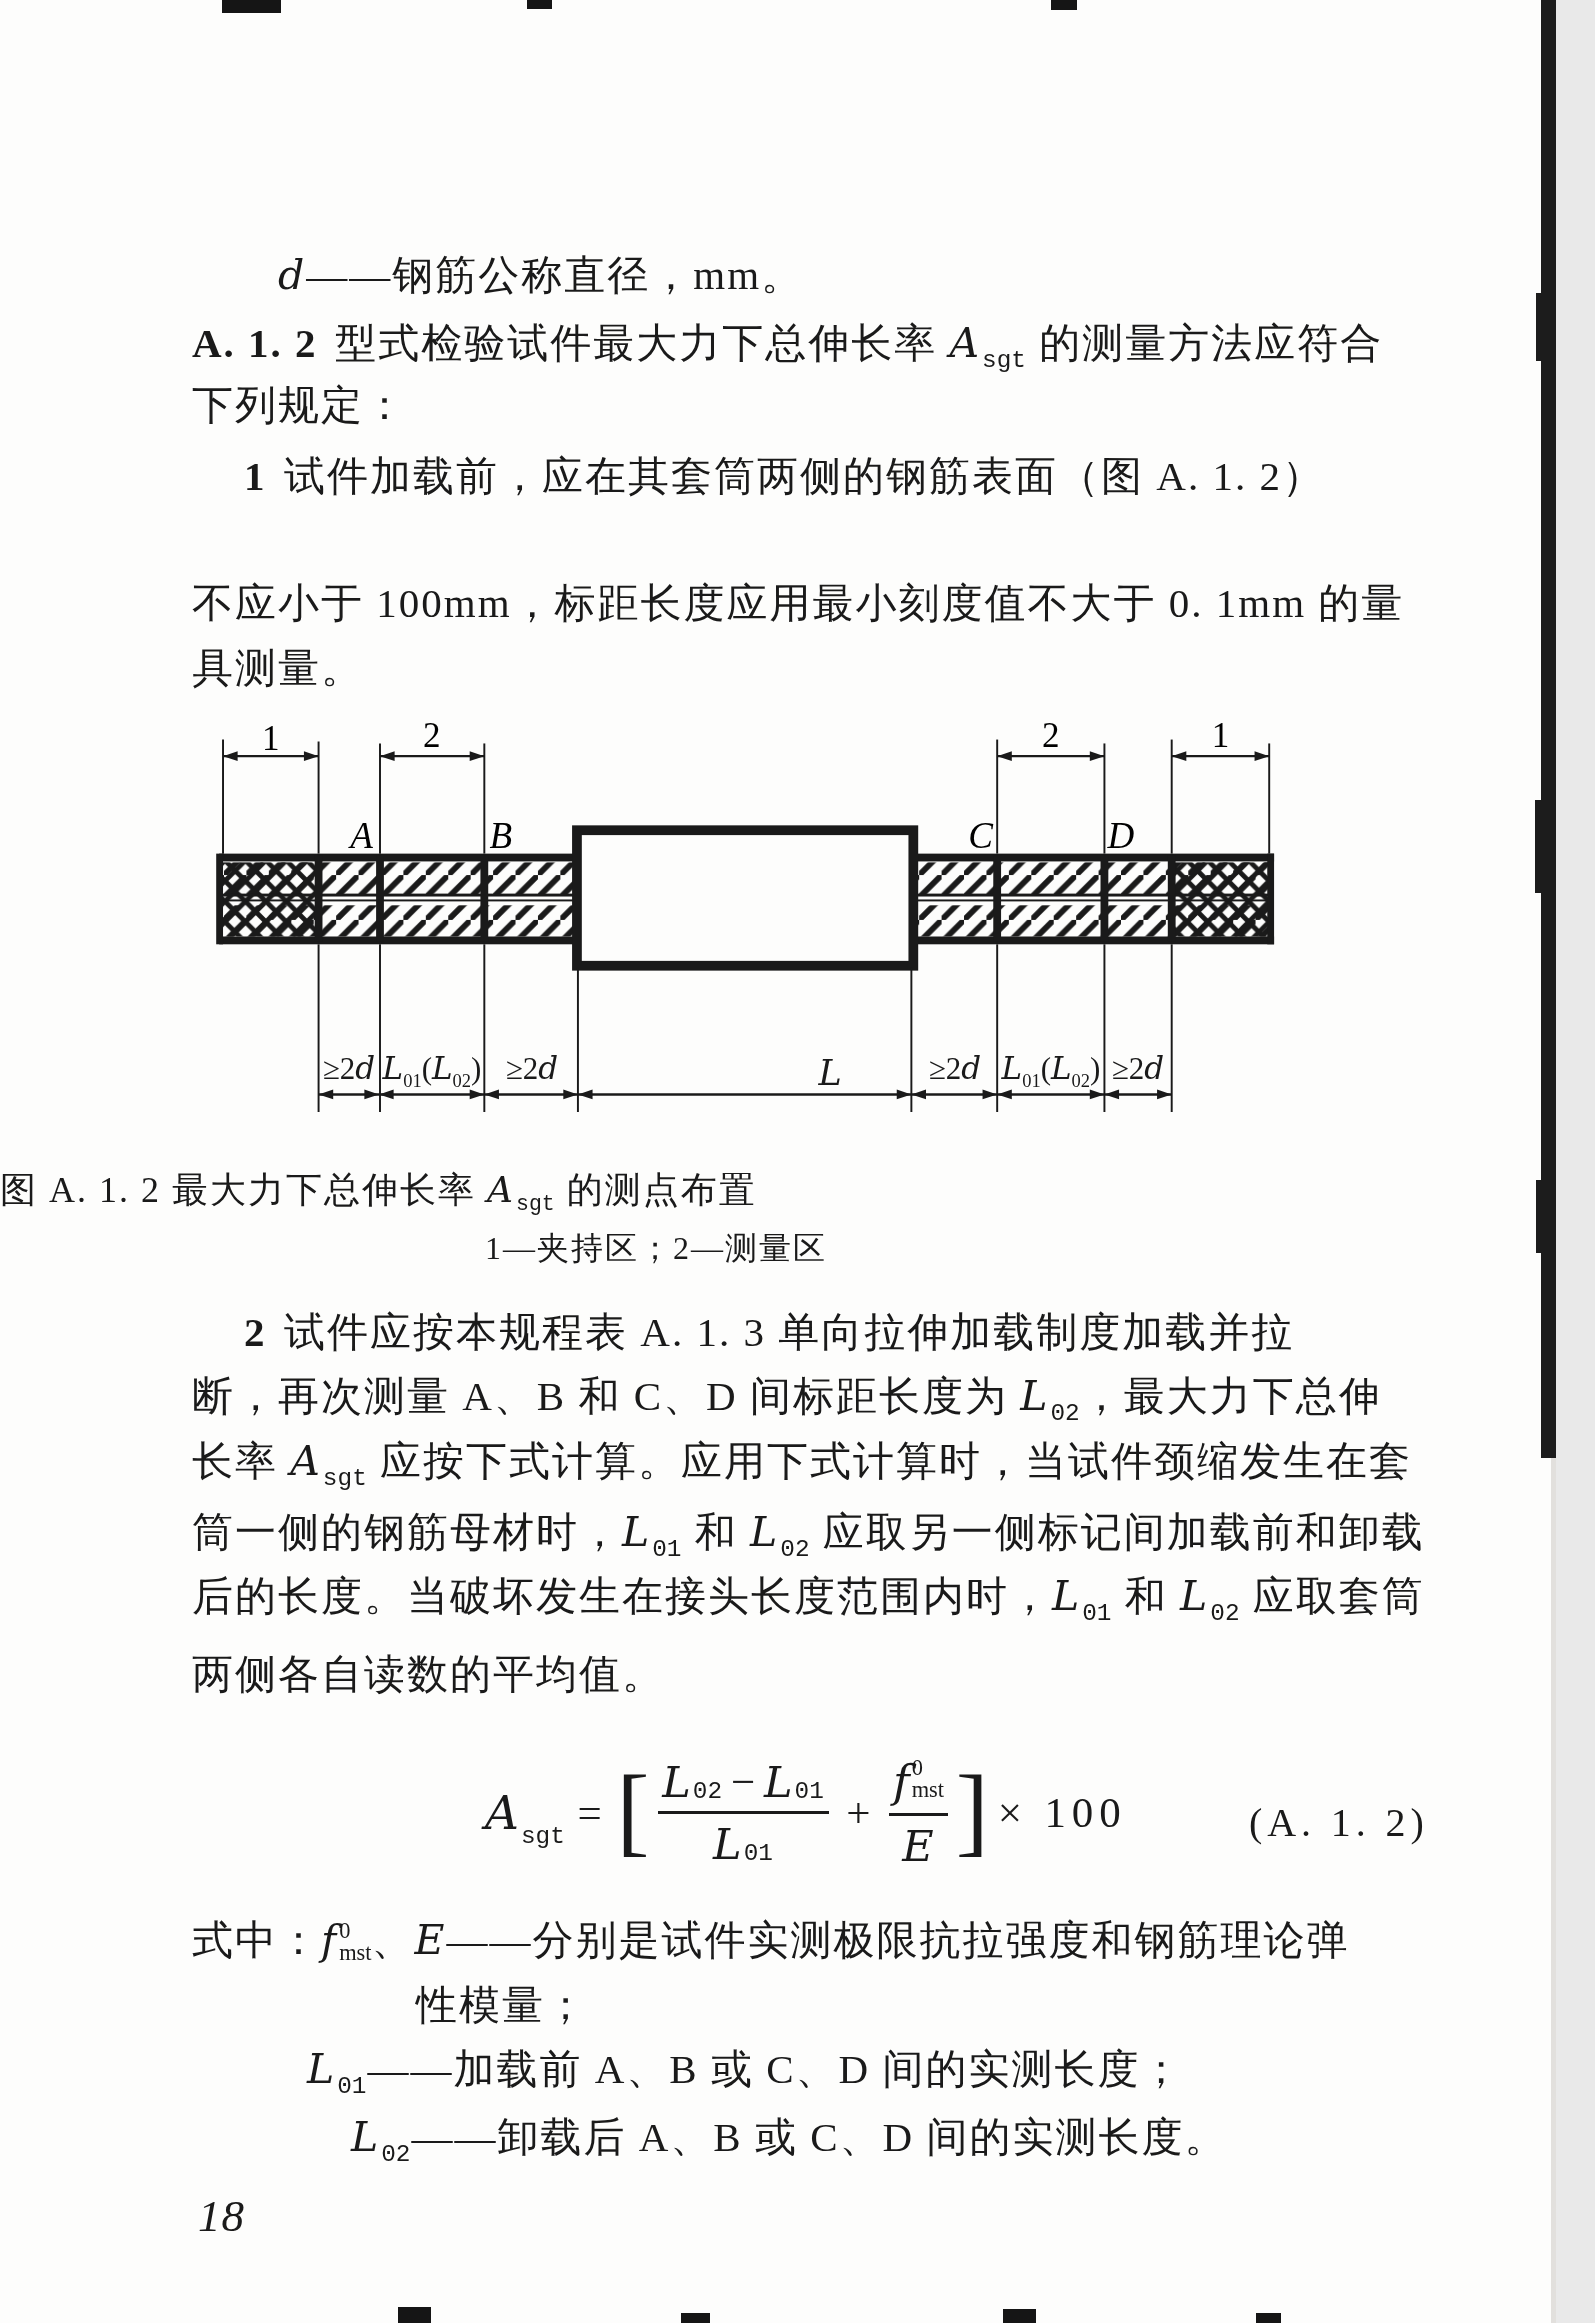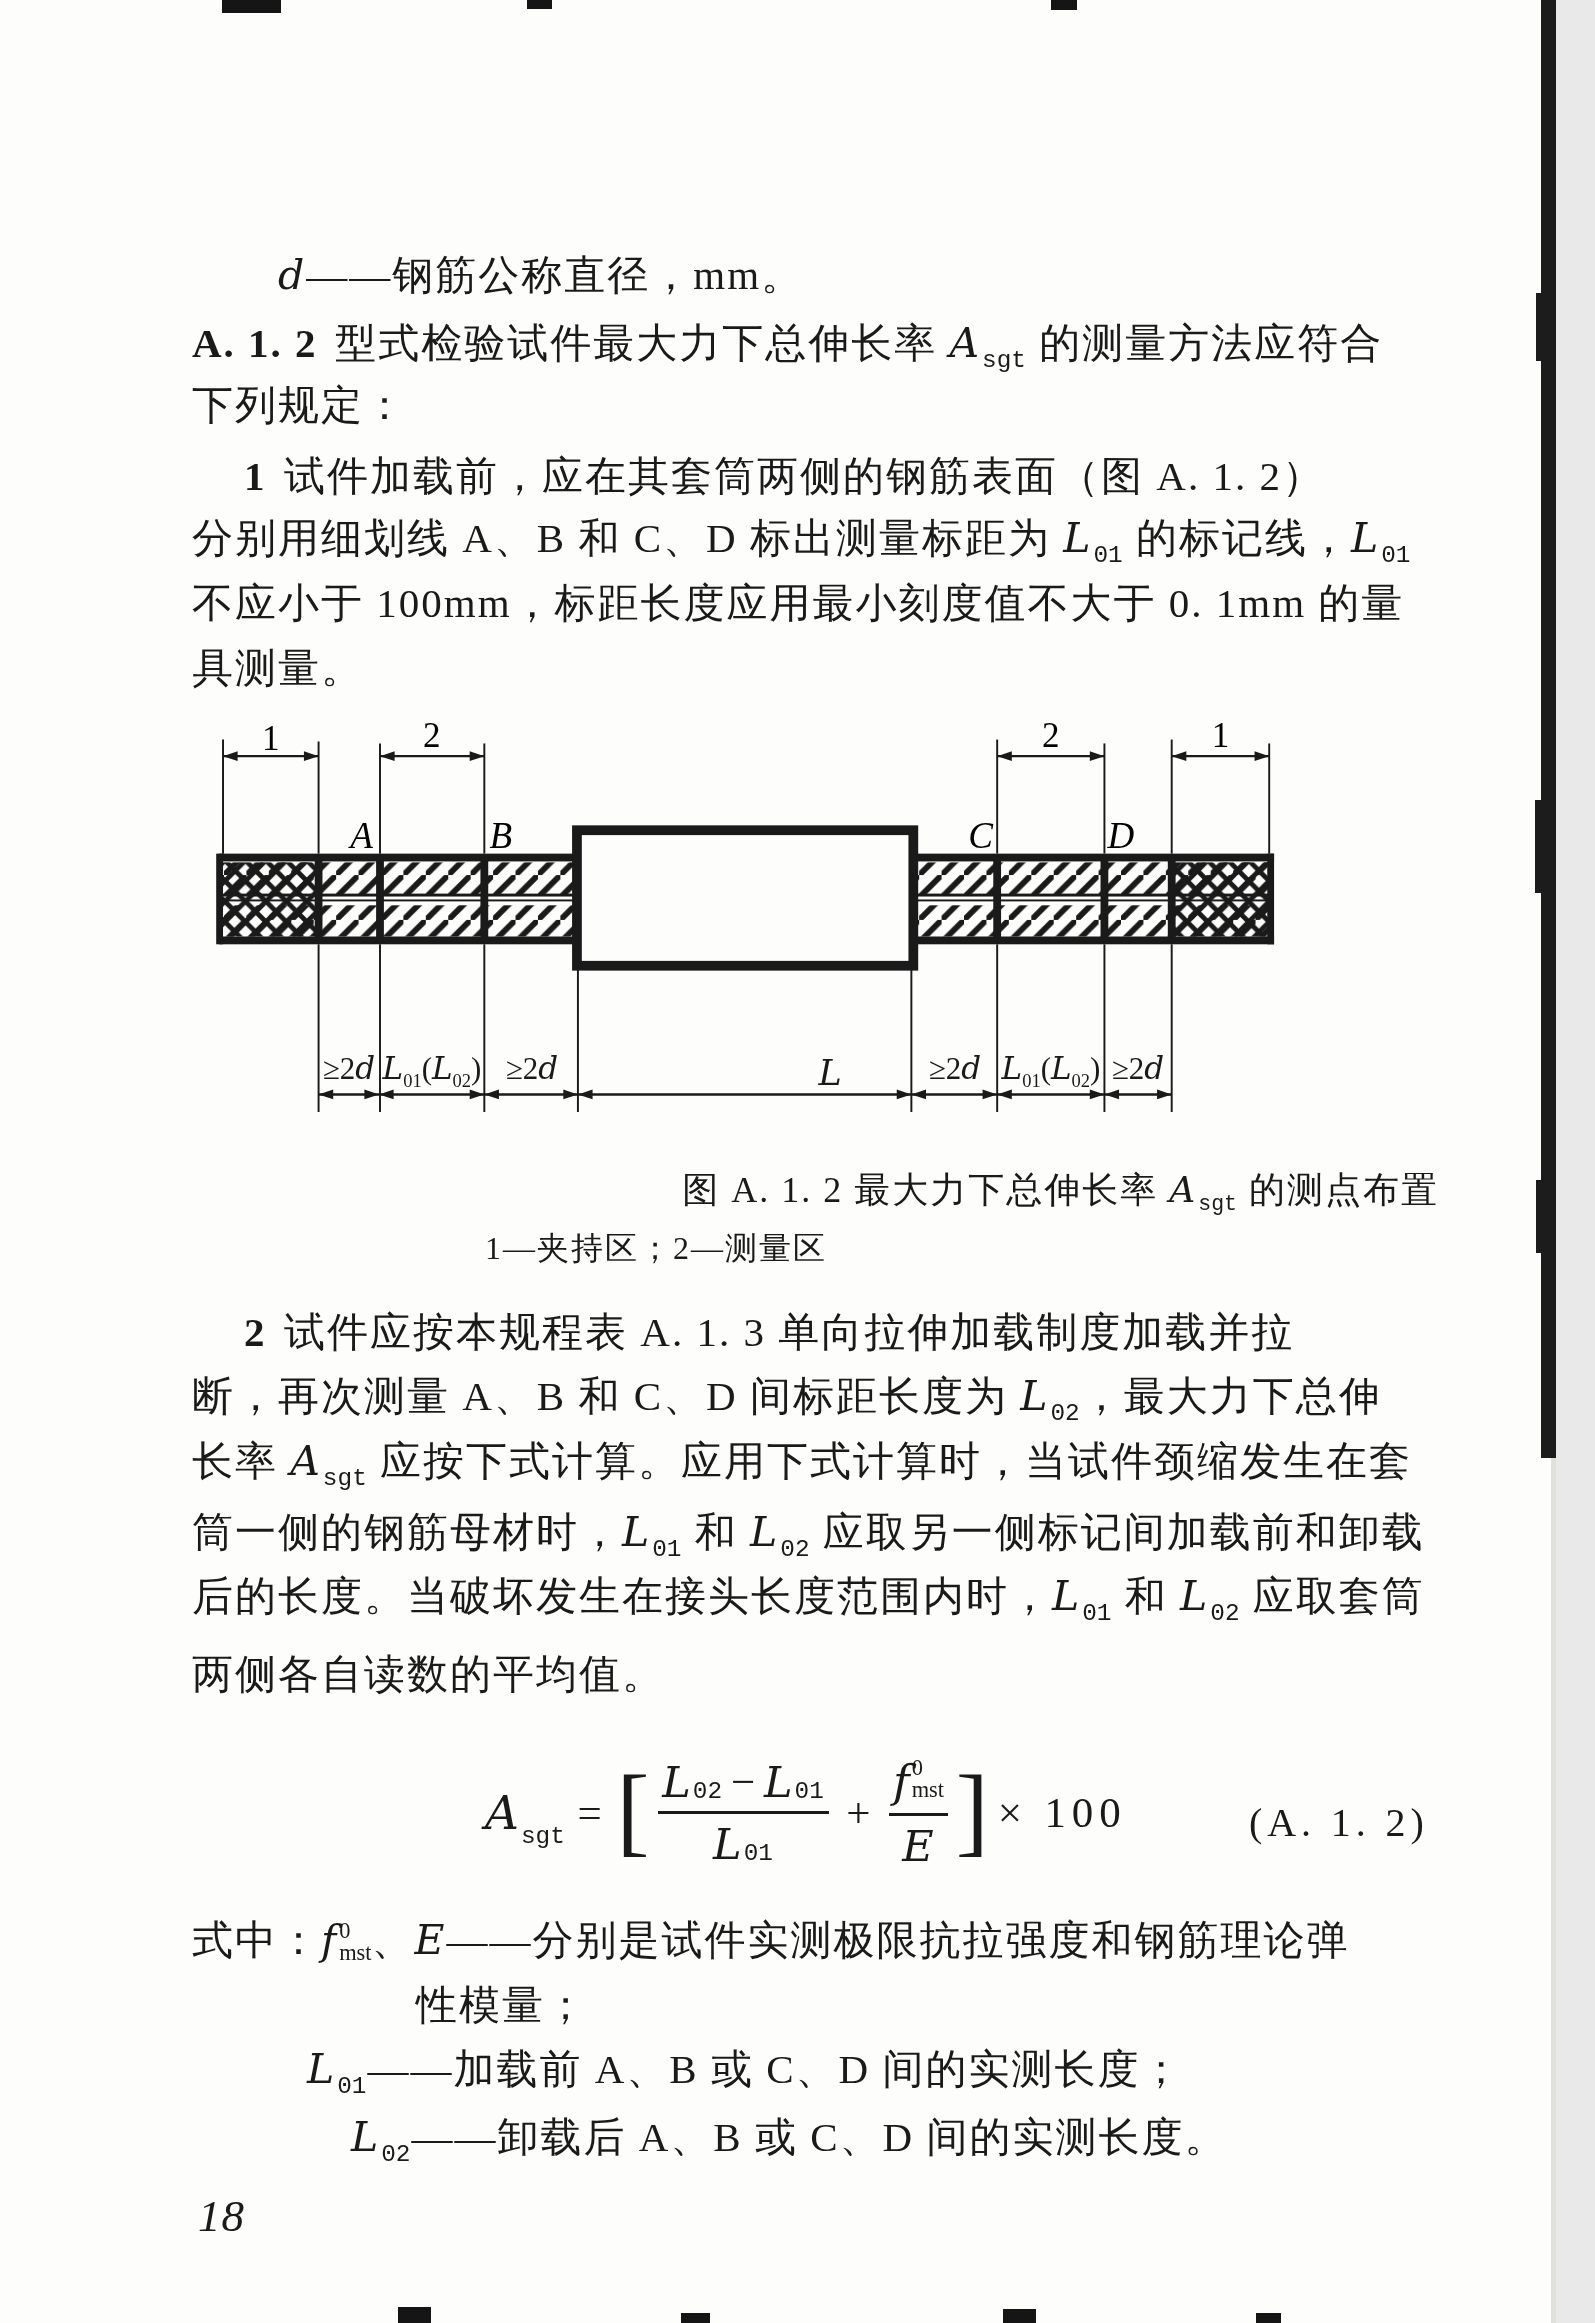--- a/index.html
+++ b/index.html
@@ -8,21 +8,21 @@
   .tline{position:absolute;white-space:nowrap;font-size:41px;letter-spacing:2px;line-height:1.15;}
   .num{font-weight:bold;margin-right:17.6px;}
   .it{font-style:italic;font-family:"DejaVu Serif",serif;}
   .ss{font-size:24.4px;position:relative;top:9.8px;letter-spacing:0;margin:0 1px;font-family:Liberation Mono, monospace;}
   .fstack{display:inline-flex;flex-direction:column;align-items:flex-start;vertical-align:middle;
           font-size:22.4px;line-height:.95;letter-spacing:0;position:relative;top:-2.9px;margin-left:1px;}
   
   .figwrap{position:absolute;left:0;top:0;}
   .dlab{position:absolute;transform:translateX(-50%);font-size:31px;letter-spacing:0;white-space:nowrap;}
   .ds{font-size:18.5px;position:relative;top:7.8px;}
-  .caption{position:absolute;top:1166px;left:0;right:117px;text-align:right;font-size:36px;letter-spacing:2px;white-space:nowrap;padding-left:20px;}
+  .caption{position:absolute;top:1166px;left:0;right:117px;text-align:left;font-size:36px;letter-spacing:2px;white-space:nowrap;}
   .legendline{position:absolute;top:1227px;left:0;right:244px;text-align:center;font-size:32px;letter-spacing:2px;}
   
   .formula{position:absolute;left:485px;top:1755px;display:flex;align-items:center;font-size:43px;letter-spacing:1px;}
   .frac{display:inline-flex;flex-direction:column;align-items:center;margin:0 5.9px;}
   .fbar{height:2.9px;background:#1a1a1a;align-self:stretch;margin:4.9px 0;}
   .frow{display:flex;align-items:center;justify-content:center;padding:0 3.9px;}
   .brk{font-size:99px;font-weight:400;line-height:0;position:relative;top:-2px;margin:0 2px;}
   .op{margin:0 11.7px;}
   .eqnum{position:absolute;left:1249px;top:1799px;font-size:40px;letter-spacing:4.9px;}
   .pagenum{position:absolute;left:198px;top:2190px;font-size:45px;font-style:italic;letter-spacing:1px;font-family:Liberation Serif, serif;}
@@ -55,23 +55,20 @@
     <span class="it">d</span><span>——钢筋公称直径，mm。</span>
   </div>
 
   <div class="tline" style="left:192px;top:320px;">
     <span class="num">A. 1. 2</span><span>型式检验试件最大力下总伸长率 </span><span><span class="it">A</span><span class="ss">sgt</span></span><span> 的测量方法应符合</span>
   </div>
   <div class="tline" style="left:192px;top:382px;">下列规定：</div>
 
   <div class="tline" style="left:244px;top:453px;">
     <span class="num">1</span><span>试件加载前，应在其套筒两侧的钢筋表面（图 A. 1. 2）</span>
-  </div>
-  <div class="tline" style="left:192px;top:515px;">
-    <span>分别用细划线 A、B 和 C、D 标出测量标距为 </span><span><span class="it">L</span><span class="ss">01</span></span><span> 的标记线，</span><span><span class="it">L</span><span class="ss">01</span></span>
   </div>
   <div class="tline" style="left:192px;top:580px;">不应小于 100mm，标距长度应用最小刻度值不大于 0. 1mm 的量</div>
   <div class="tline" style="left:192px;top:645px;">具测量。</div>
 
   <svg class="figwrap" style="left:146px;top:712px;" width="1170" height="410" viewBox="150 730 1200 420">
     <defs>
       <pattern id="rib" width="23" height="23" patternUnits="userSpaceOnUse">
         <path d="M-3,26 L26,-3" stroke="#1a1a1a" stroke-width="6" fill="none"></path>
       </pattern>
       <pattern id="ribx" width="21" height="21" patternUnits="userSpaceOnUse">

